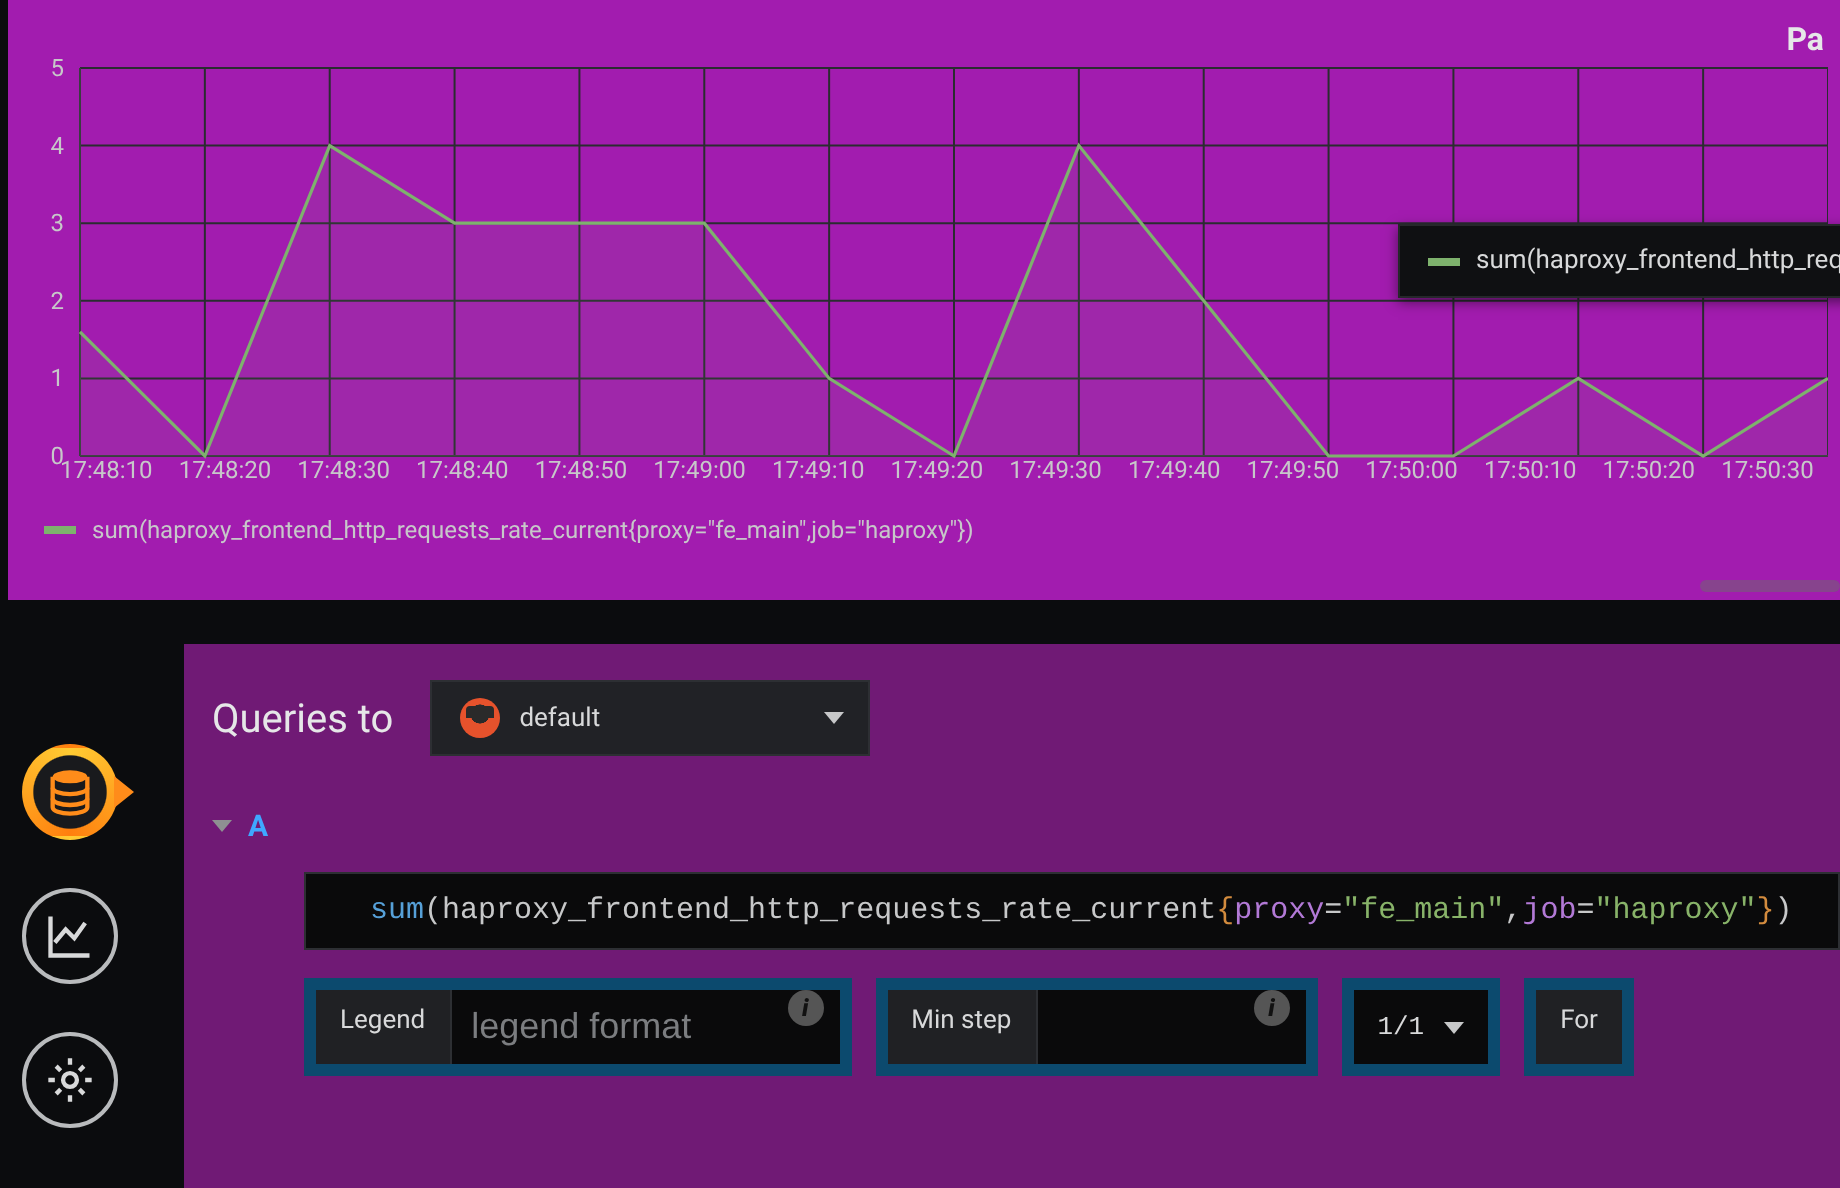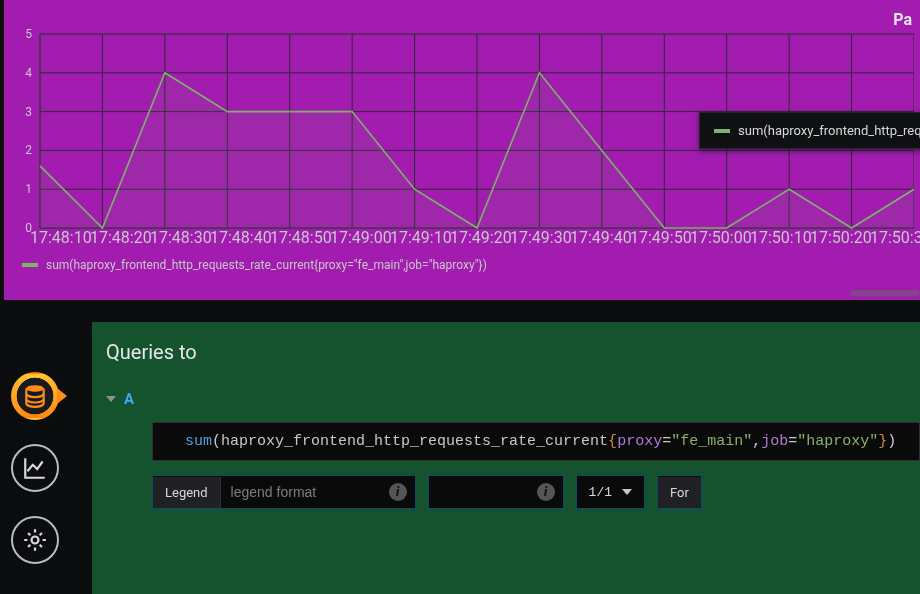--- a/index.html
+++ b/index.html
@@ -24,21 +24,21 @@
   }
   .chart-area {
     position: relative;
     width: 900px; height: 210px;
     margin-top: 18px;
   }
   .chart-area svg { position: absolute; top: 0; left: 0; }
   .x-ticks {
     position: absolute; left: 26px; right: 0; top: 228px;
     display: flex; gap: 0;
-    color: #c7c8c9; font-size: 16px;
+    color: #c7c8c9; font-size: 12px;
   }
   .x-tick { width: 60px; text-align: left; }
   .legend-row {
     position: absolute; left: 18px; top: 258px;
     display: flex; align-items: center; gap: 8px;
     color: #c7c8c9; font-size: 12px;
   }
   .legend-swatch {
     width: 16px; height: 4px; background: #7eb26d;
   }
@@ -78,21 +78,21 @@
     position: relative;
   }
   .tab-circle.active::after {
     content: ""; position: absolute; right: -10px; top: 50%; transform: translateY(-50%);
     border-left: 10px solid #ff8c1a; border-top: 8px solid transparent; border-bottom: 8px solid transparent;
   }
   .tab-circle svg { width: 26px; height: 26px; }
 
   .editor-panel {
     position: absolute; left: 92px; top: 22px; right: 0; bottom: 0;
-    background: #14532d;
+    background: #701a75;
     padding: 18px 0 18px 14px;
   }
   .queries-row {
     display: flex; align-items: center; gap: 18px;
     margin-bottom: 26px;
   }
   .queries-label { font-size: 20px; color: #e6e7e8; }
   .ds-picker {
     display: flex; align-items: center; gap: 10px;
     background: #212226; border: 1px solid #2d2f33;
@@ -131,30 +131,30 @@
   .tok-par { color: #c7c8c9; }
   .tok-met { color: #c7c8c9; }
   .tok-brc { color: #d28b3e; }
   .tok-key { color: #b279d6; text-align: right; }
   .tok-eq  { color: #c7c8c9; }
   .tok-str { color: #88b369; }
   .options-row {
     display: flex; gap: 12px; margin-left: 46px; margin-top: 14px;
   }
   .opt-group {
-    display: flex; align-items: center;
-    background: #0a0a0b; border: 1px solid #0c4a6e;
+    display: flex; 
+    background: #0a0a0b; border: 6px solid #0c4a6e;
   }
   .opt-label {
     padding: 8px 12px; color: #d8d9da; background: #202124; border-right: 1px solid #2d2f33;
     white-space: nowrap;
   }
   .opt-input {
     background: transparent; border: none; color: #d8d9da;
-    padding: 8px 10px; font-size: 14px; width: 160px;
+    padding: 8px 10px; font-size: 18px; width: 160px;
     outline: none;
   }
   .opt-input::placeholder { color: #7b7d80; }
   .info-icon {
     width: 18px; height: 18px; margin: 0 8px; border-radius: 50%;
     background: #555; color: #111; font-weight: 900; font-size: 12px;
     display: flex; align-items: center; justify-content: center;
     font-style: italic;
   }
   .opt-select {
@@ -261,36 +261,42 @@
         <circle cx="12" cy="12" r="3.2" fill="none" stroke="#d8d9da" stroke-width="2"></circle>
         <path d="M12 2v3M12 19v3M22 12h-3M5 12H2M18.4 5.6l-2.1 2.1M7.7 16.3l-2.1 2.1M18.4 18.4l-2.1-2.1M7.7 7.7L5.6 5.6" stroke="#d8d9da" stroke-width="2"></path>
       </svg>
     </div>
   </div>
 
   <div class="editor-panel">
 
     <div class="queries-row">
       <span class="queries-label">Queries to</span>
+      <div class="ds-picker">
+        <div class="prom-icon"></div>
+        <span>default</span>
+        <span class="caret"></span>
+      </div>
     </div>
 
     <div class="query-header">
       <span class="tri"></span>
       <span class="letter">A</span>
     </div>
 
     <div class="query-input" id="query-input"><span class="tok-fn">sum</span><span class="tok-par">(</span><span class="tok-met">haproxy_frontend_http_requests_rate_current</span><span class="tok-brc">{</span><span class="tok-key">proxy</span><span class="tok-eq">=</span><span class="tok-str">"fe_main"</span><span class="tok-eq">,</span><span class="tok-key">job</span><span class="tok-eq">=</span><span class="tok-str">"haproxy"</span><span class="tok-brc">}</span><span class="tok-par">)</span></div>
 
     <div class="options-row">
       <div class="opt-group">
         <div class="opt-label">Legend</div>
         <input class="opt-input" placeholder="legend format" style="">
         <div class="info-icon">i</div>
       </div>
       <div class="opt-group">
+        <div class="opt-label">Min step</div>
         <input class="opt-input" style="width: 100px;" value="">
         <div class="info-icon">i</div>
       </div>
       <div class="opt-group">
         <div class="opt-select">
           <span>1/1</span>
           <span class="caret"></span>
         </div>
       </div>
       <div class="opt-group">

